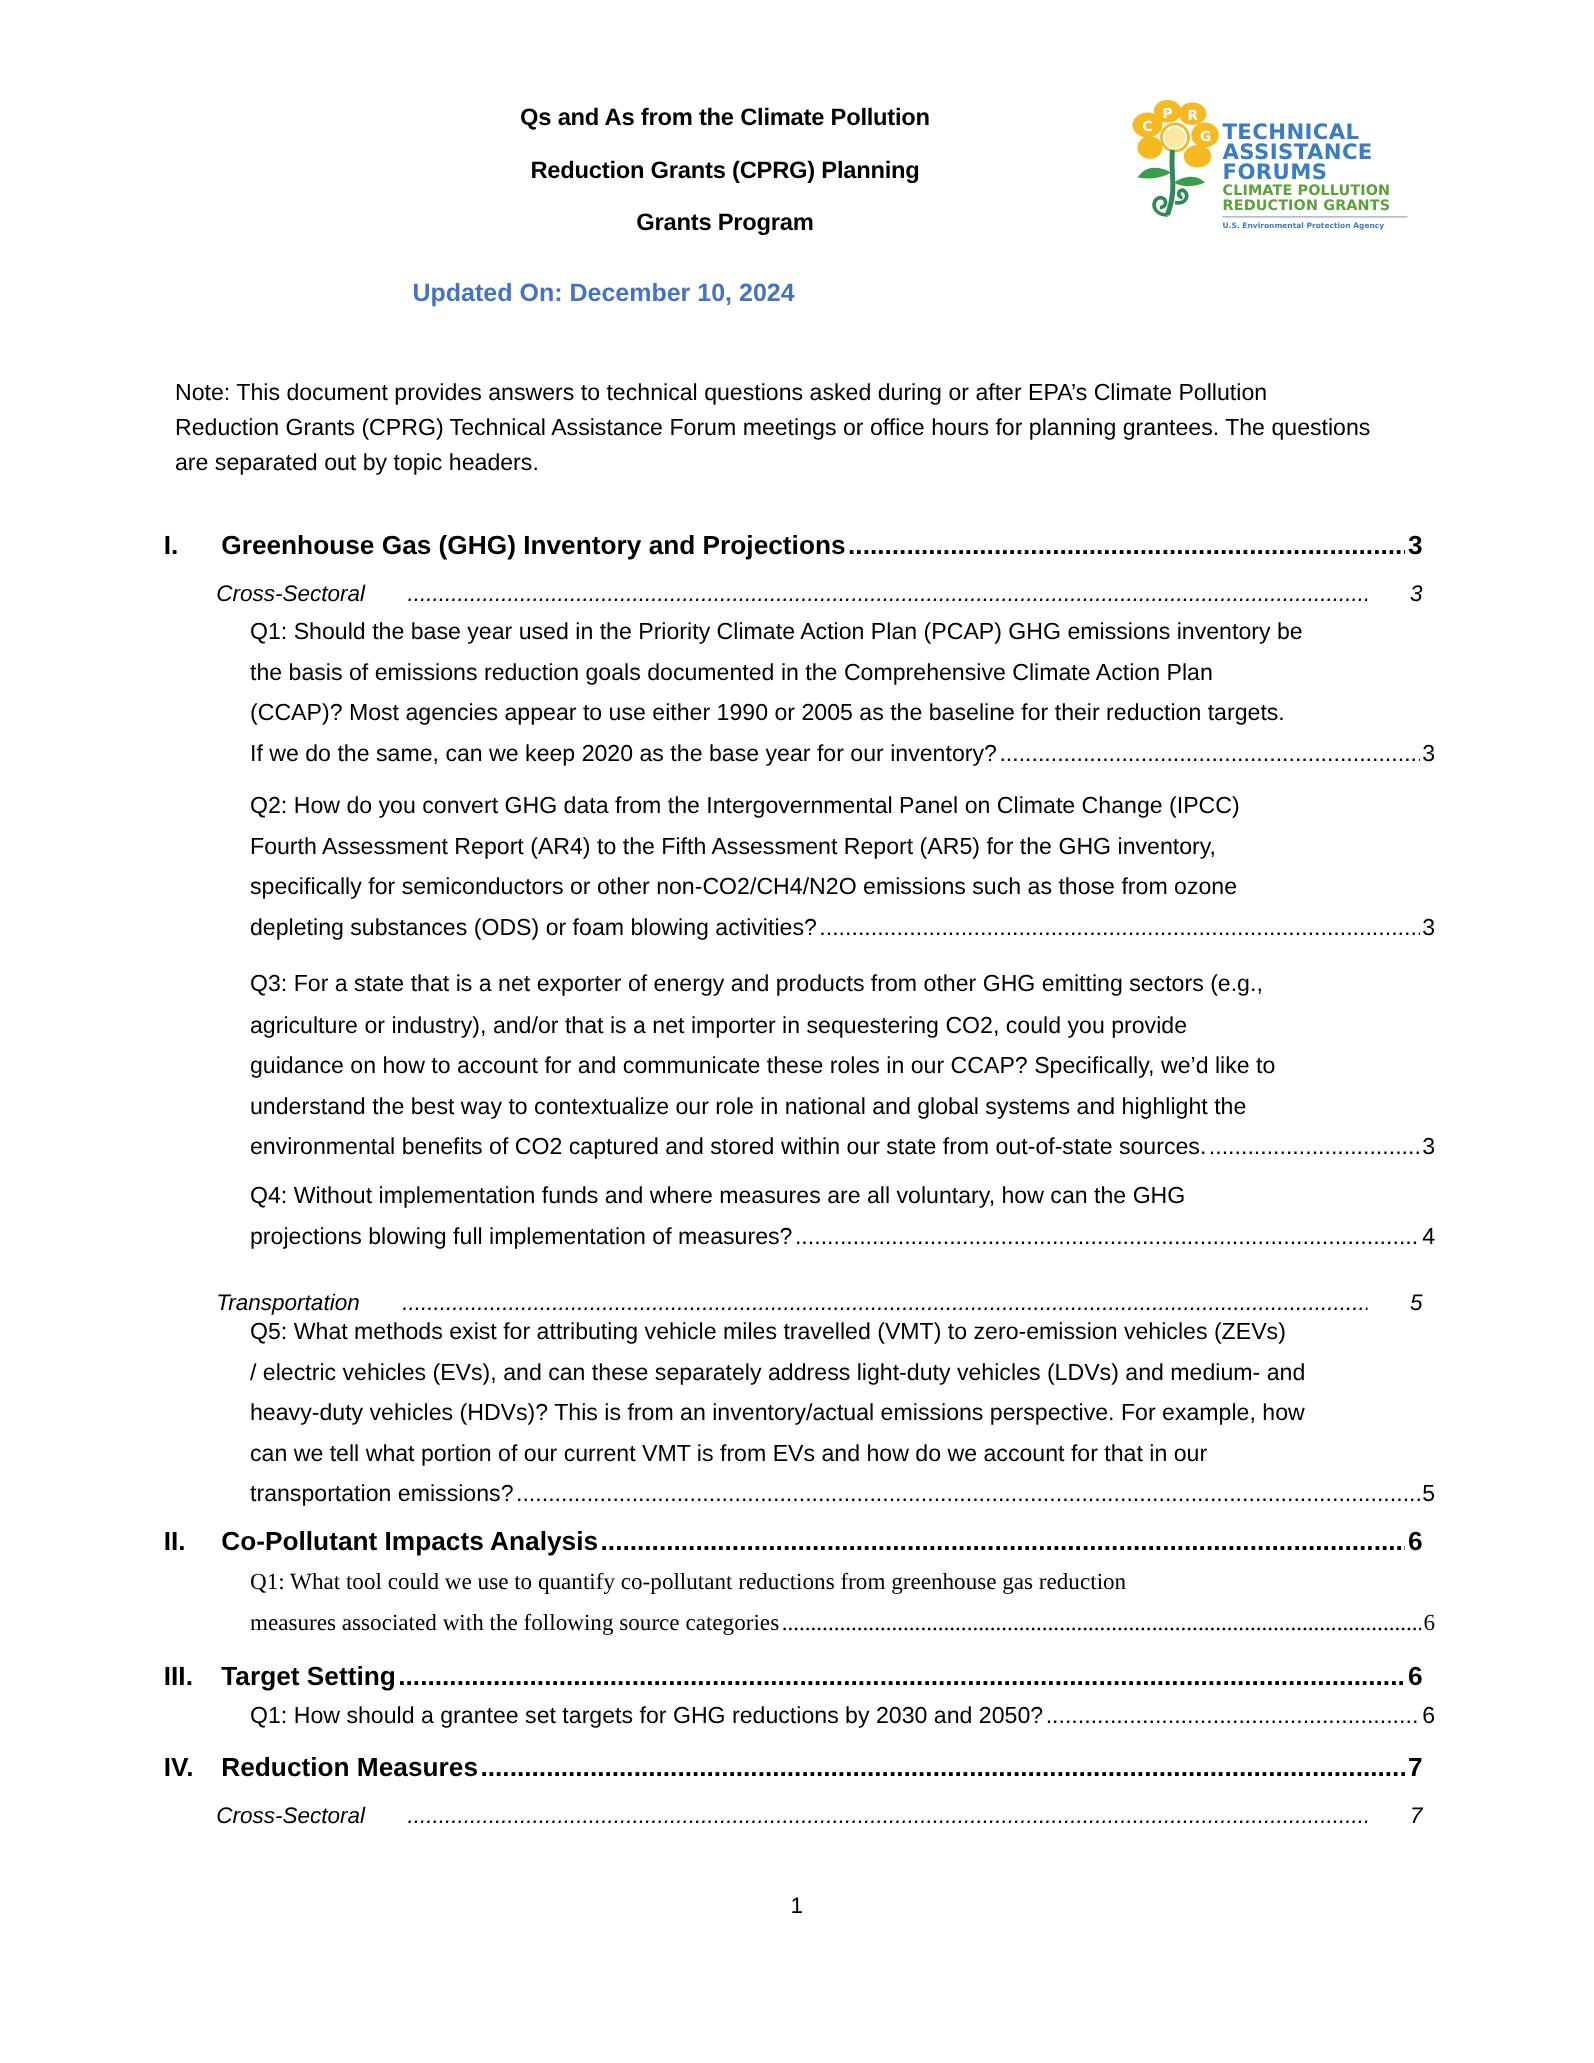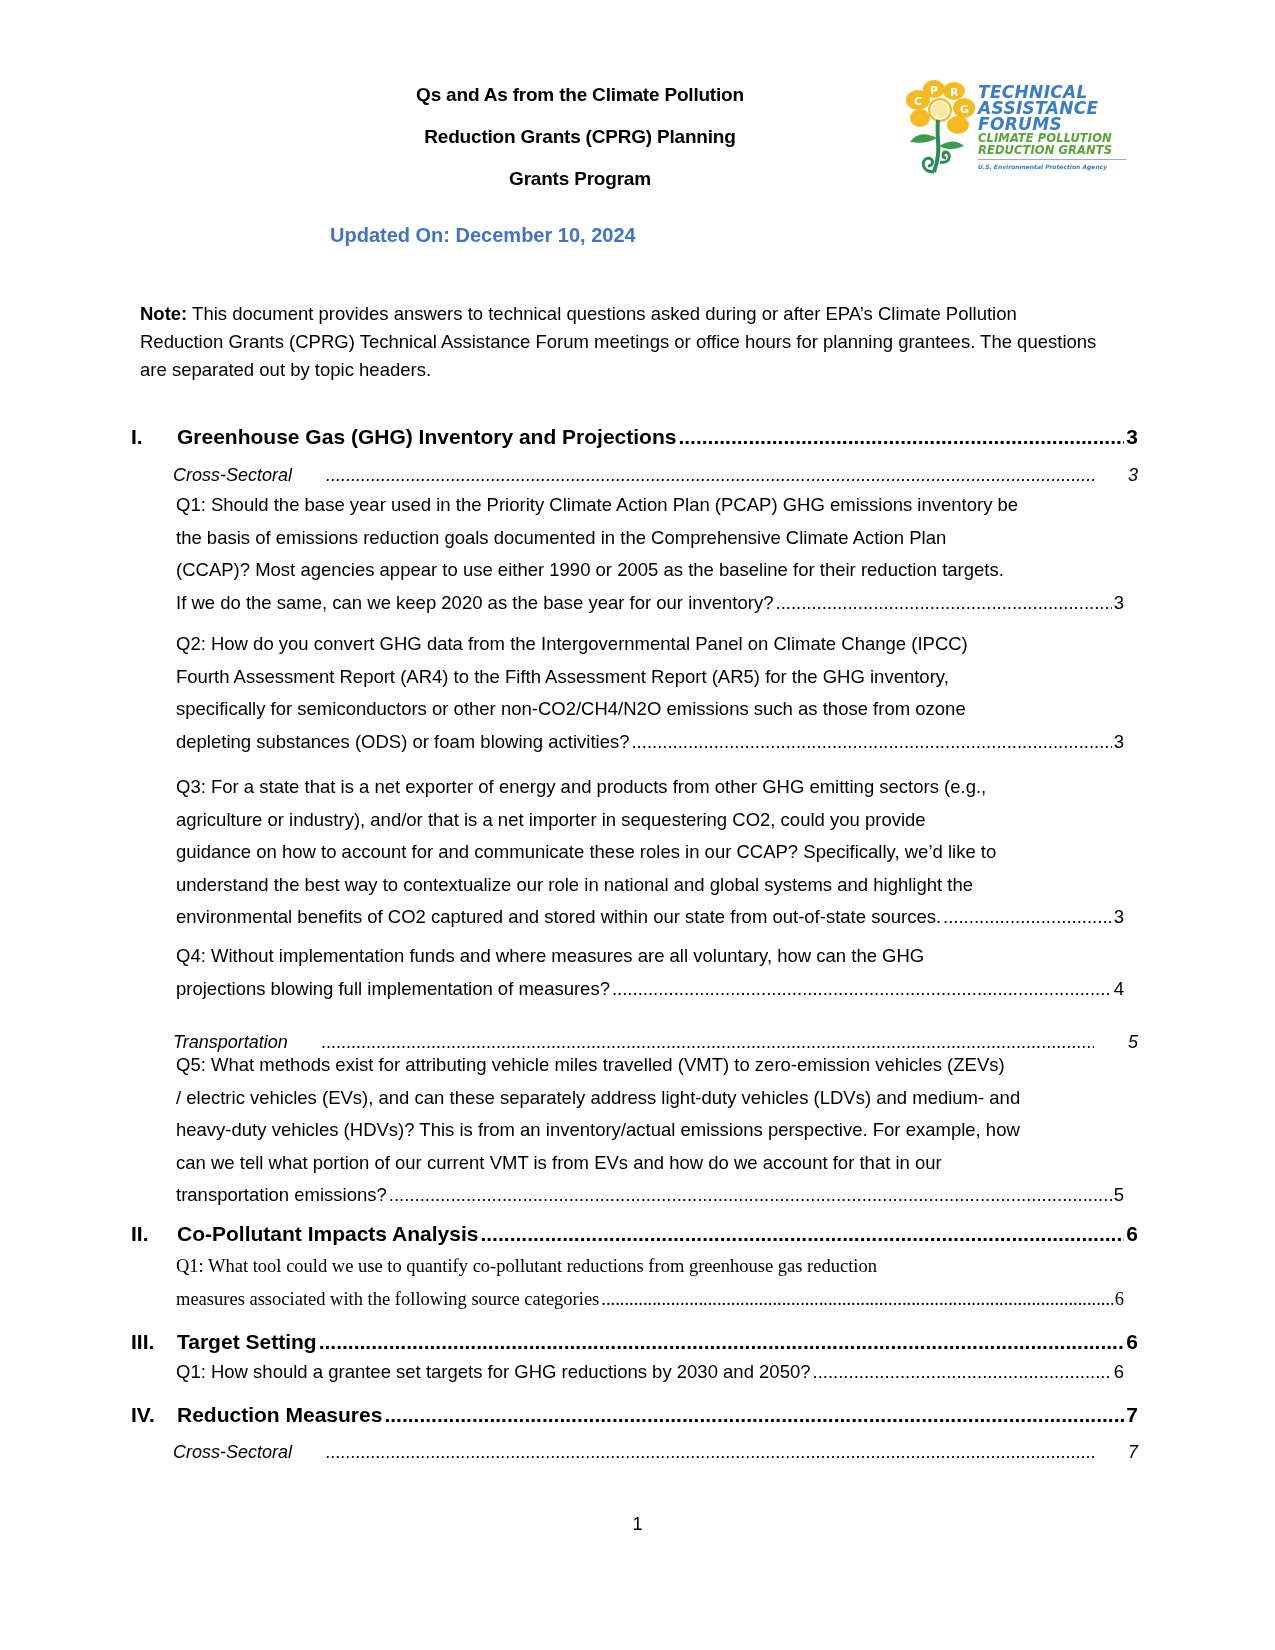--- a/index.html
+++ b/index.html
@@ -12,43 +12,43 @@
     text-align: center; font-weight: bold; font-size: 19px; line-height: 42px;
     letter-spacing: -0.2px;
   }
   .updated {
     position: absolute; left: 330px; top: 224px; width: 500px; text-align: left;
     font-weight: bold; font-size: 20px; color: #4472c4;
   }
   .logo {
     position: absolute; left: 900px; top: 80px; width: 230px; height: 100px;
   }
-  .logo-text { position: absolute; left: 78px; top: 4px; font-family: "DejaVu Sans", sans-serif; font-weight: bold; font-style: italic; }
+  .logo-text { position: absolute; left: 78px; top: 18px; font-family: "DejaVu Sans", sans-serif; font-weight: bold; }
   .logo-text .l1 { color: #3b7dc4; font-size: 17px; line-height: 16px; letter-spacing: 0.3px; }
   .logo-text .l2 { color: #5aa33a; font-size: 11.5px; line-height: 12px; letter-spacing: 0.1px; }
   .logo-text .l3 { color: #3b7dc4; font-size: 6px; line-height: 9px; border-top: 1px solid #9ab; margin-top: 3px; padding-top: 2px; width: 148px; }
   .note {
     position: absolute; left: 140px; top: 300px; width: 960px;
     font-size: 18.5px; line-height: 28px;
   }
-  .note b { font-weight: bold; }
+  .note b { font-weight: normal; }
   .toc { position: absolute; left: 0; top: 0; width: 1275px; }
   .row { position: absolute; display: flex; align-items: baseline; }
   .row .txt { white-space: nowrap; }
   .row .dots {
     flex: 1; overflow: hidden; white-space: nowrap; margin: 0 2px;
   }
   .row .dots::after {
     content: "................................................................................................................................................................................................................................................................";
   }
   .row .pg { white-space: nowrap; }
   .h1 { font-weight: bold; font-size: 21px; }
   .h1 .num { position: absolute; left: -46px; }
   .h2 { font-style: italic; font-size: 18px; gap: 32px; }
-  .qblock { position: absolute; left: 176px; width: 950px; font-size: 18.5px; line-height: 32.5px; }
+  .qblock { position: absolute; left: 200px; width: 950px; font-size: 18.5px; line-height: 32.5px; }
   .qblock .line { display: flex; align-items: baseline; white-space: nowrap; }
   .qblock .line .dots { flex: 1; overflow: hidden; white-space: nowrap; margin: 0 2px; }
   .qblock .line .dots::after {
     content: "................................................................................................................................................................................................................................................................";
   }
   .page-number { position: absolute; left: 0; width: 1275px; top: 1514px; text-align: center; font-size: 18px; }
 </style>
 </head>
 <body>
 

